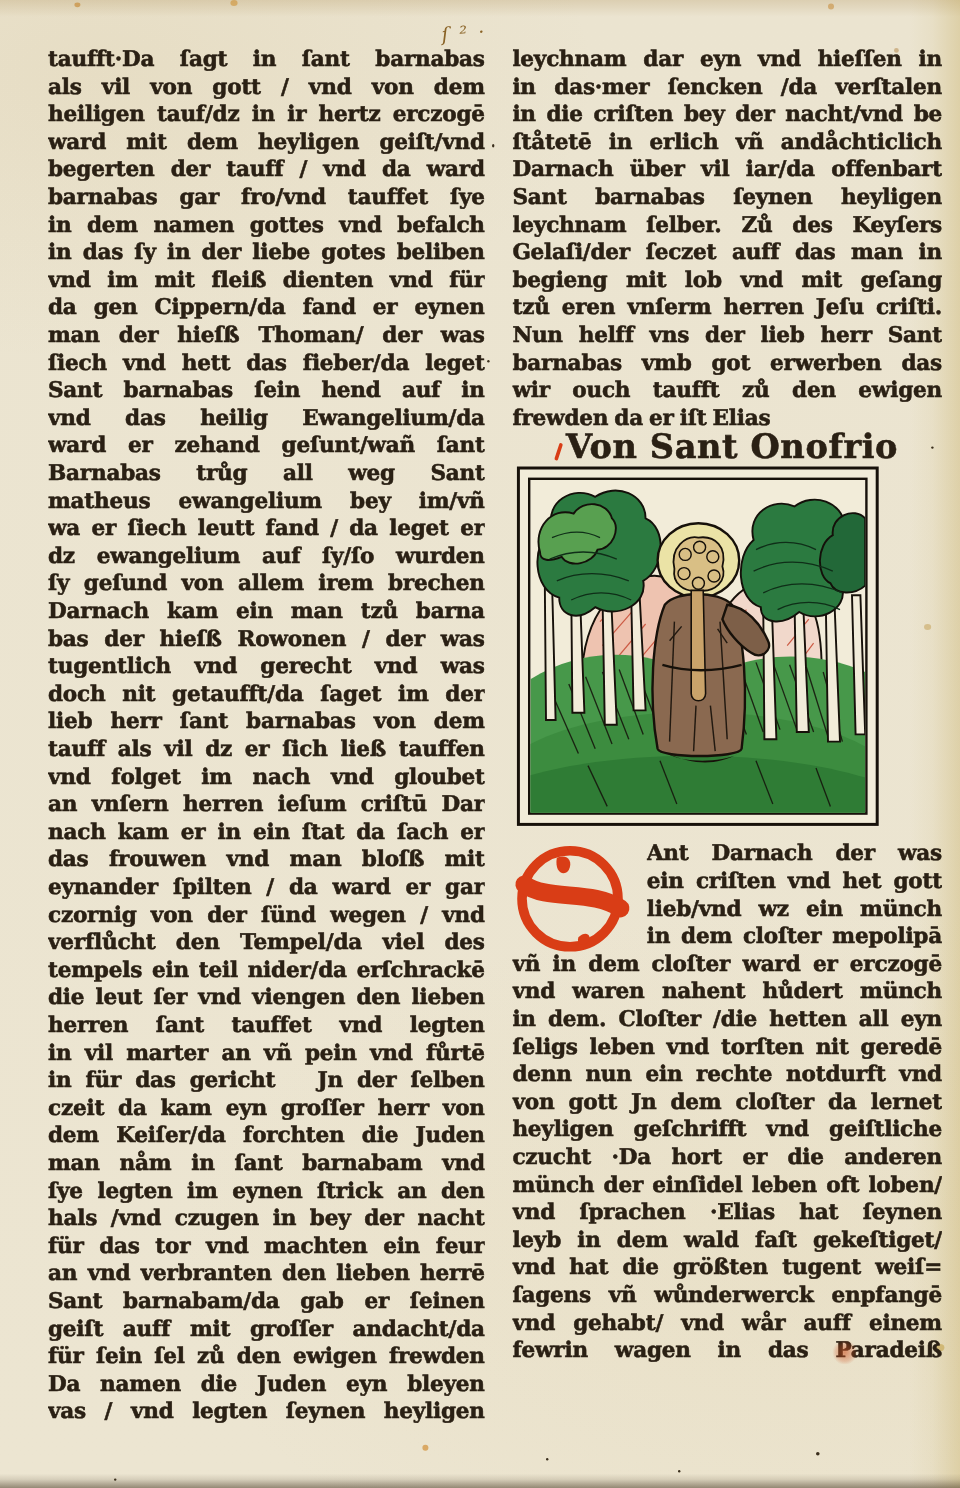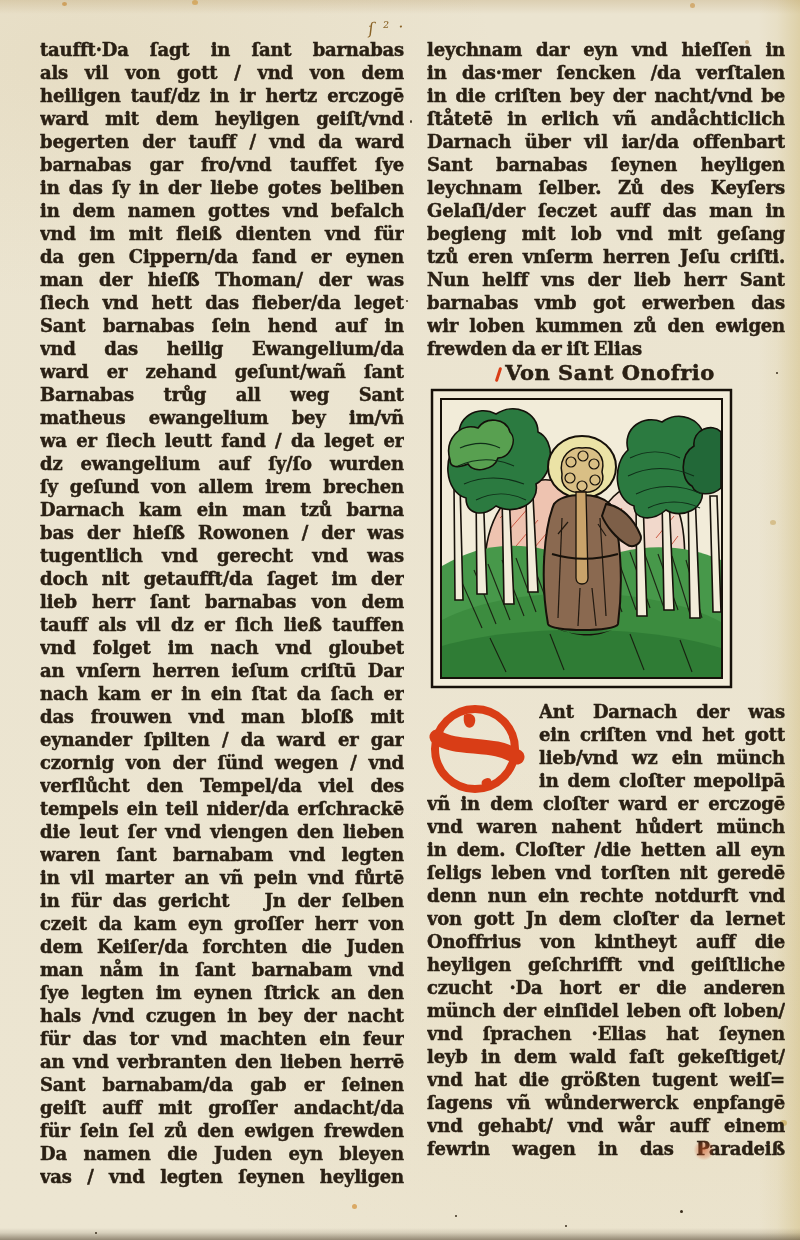--- a/index.html
+++ b/index.html
@@ -33,21 +33,21 @@
   .line{
     height:23px;line-height:23px;font-size:18px;font-weight:700;
     letter-spacing:-0.2px;word-spacing:-1px;
     text-align:justify;text-align-last:justify;
     overflow:hidden;white-space:pre;
     -webkit-text-stroke:0.45px #2a2014;
   }
   .rc-top .line:last-child{text-align-last:left;}
   .section-header{height:26px;line-height:26px;text-align:center;position:relative;}
   .section-header .hdr-text{
-    font-size:21px;font-weight:700;-webkit-text-stroke:0.5px #2a2014;letter-spacing:0.5px;
+    font-size:28px;font-weight:700;-webkit-text-stroke:0.5px #2a2014;letter-spacing:0.5px;
   }
   .rubric-dash{
     display:inline-block;width:3px;height:15px;background:#d93d16;
     transform:rotate(18deg);margin-right:5px;vertical-align:-2px;border-radius:2px;
   }
   .woodcut-frame{width:303px;height:301px;margin:2px 0 11px 3px;}
   .rc-bottom{position:relative;}
   .drop-cap{position:absolute;left:-3px;top:3px;width:108px;height:92px;}
   .rc-indent .line{margin-left:112px;width:246px;}
   .last-line{position:relative;}
@@ -89,22 +89,22 @@
 
   <span class="folio-mark">ſ ² ·</span>
 
   <div class="col-left">
       <div class="line">taufft·Da ſagt in ſant barnabas</div>
       <div class="line">als vil von gott / vnd von dem</div>
       <div class="line">heiligen tauf/dz in ir hertz erczogē</div>
       <div class="line">ward mit dem heyligen geiſt/vnd</div>
       <div class="line">begerten der tauff / vnd da ward</div>
       <div class="line">barnabas gar fro/vnd tauffet ſye</div>
+      <div class="line">in dem namen gottes vnd befalch</div>
       <div class="line">in das ſy in der liebe gotes beliben</div>
-      <div class="line">in dem namen gottes vnd befalch</div>
       <div class="line">vnd im mit fleiß dienten vnd für</div>
       <div class="line">da gen Cippern/da fand er eynen</div>
       <div class="line">man der hieſß Thoman/ der was</div>
       <div class="line">ſiech vnd hett das fieber/da leget</div>
       <div class="line">Sant barnabas ſein hend auf in</div>
       <div class="line">vnd das heilig Ewangelium/da</div>
       <div class="line">ward er zehand geſunt/wañ ſant</div>
       <div class="line">Barnabas trůg all weg Sant</div>
       <div class="line">matheus ewangelium bey im/vñ</div>
       <div class="line">wa er ſiech leutt fand / da leget er</div>
@@ -118,21 +118,21 @@
       <div class="line">tauff als vil dz er ſich ließ tauffen</div>
       <div class="line">vnd folget im nach vnd gloubet</div>
       <div class="line">an vnſern herren ieſum criſtū Dar</div>
       <div class="line">nach kam er in ein ſtat da ſach er</div>
       <div class="line">das frouwen vnd man bloſß mit</div>
       <div class="line">eynander ſpilten / da ward er gar</div>
       <div class="line">czornig von der ſünd wegen / vnd</div>
       <div class="line">verflůcht den Tempel/da viel des</div>
       <div class="line">tempels ein teil nider/da erſchrackē</div>
       <div class="line">die leut ſer vnd viengen den lieben</div>
-      <div class="line">waren ſant barnabam vnd legten</div>
+      <div class="line">herren ſant tauffet vnd legten</div>
       <div class="line">in vil marter an vñ pein vnd fůrtē</div>
       <div class="line">in für das gericht&nbsp;&nbsp; Jn der ſelben</div>
       <div class="line">czeit da kam eyn groſſer herr von</div>
       <div class="line">dem Keiſer/da forchten die Juden</div>
       <div class="line">man nåm in ſant barnabam vnd</div>
       <div class="line">ſye legten im eynen ſtrick an den</div>
       <div class="line">hals /vnd czugen in bey der nacht</div>
       <div class="line">für das tor vnd machten ein feur</div>
       <div class="line">an vnd verbranten den lieben herrē</div>
       <div class="line">Sant barnabam/da gab er ſeinen</div>
@@ -150,21 +150,21 @@
         <div class="line">in die criſten bey der nacht/vnd be</div>
         <div class="line">ſtåtetē in erlich vñ andåchticlich</div>
         <div class="line">Darnach über vil iar/da offenbart</div>
         <div class="line">Sant barnabas ſeynen heyligen</div>
         <div class="line">leychnam ſelber. Zů des Keyſers</div>
         <div class="line">Gelaſi/der ſeczet auff das man in</div>
         <div class="line">begieng mit lob vnd mit geſang</div>
         <div class="line">tzů eren vnſerm herren Jeſu criſti.</div>
         <div class="line">Nun helff vns der lieb herr Sant</div>
         <div class="line">barnabas vmb got erwerben das</div>
-        <div class="line">wir loben kummen zů den ewigen</div>
+        <div class="line">wir ouch taufft zů den ewigen</div>
         <div class="line">frewden da er iſt Elias</div>
       </div>
 
     <div class="section-header">
       <span class="rubric-dash"></span><span class="hdr-text">Von Sant Onofrio</span>
     </div>
 
     <div class="woodcut-frame">
       <svg width="303" height="301" viewBox="0 0 303 301" xmlns="http://www.w3.org/2000/svg">
         <rect x="0" y="0" width="303" height="301" fill="#f2ecd9"></rect>
@@ -298,21 +298,20 @@
           <div class="line">lieb/vnd wz ein münch</div>
           <div class="line">in dem cloſter mepolipā</div>
         </div>
       <div class="rc-full">
           <div class="line">vñ in dem cloſter ward er erczogē</div>
           <div class="line">vnd waren nahent hůdert münch</div>
           <div class="line">in dem. Cloſter /die hetten all eyn</div>
           <div class="line">ſeligs leben vnd torſten nit geredē</div>
           <div class="line">denn nun ein rechte notdurft vnd</div>
           <div class="line">von gott Jn dem cloſter da lernet</div>
-          <div class="line">Onoffrius von kintheyt auff die</div>
           <div class="line">heyligen geſchrifft vnd geiſtliche</div>
           <div class="line">czucht ·Da hort er die anderen</div>
           <div class="line">münch der einſidel leben oft loben/</div>
           <div class="line">vnd ſprachen ·Elias hat ſeynen</div>
           <div class="line">leyb in dem wald faſt gekeſtiget/</div>
           <div class="line">vnd hat die größten tugent weiſ=</div>
           <div class="line">ſagens vñ wůnderwerck enpfangē</div>
           <div class="line">vnd gehabt/ vnd wår auff einem</div>
         </div>
       <div class="line last-line"><span>fewrin wagen in das </span><span class="stained">Paradeiß</span></div>

